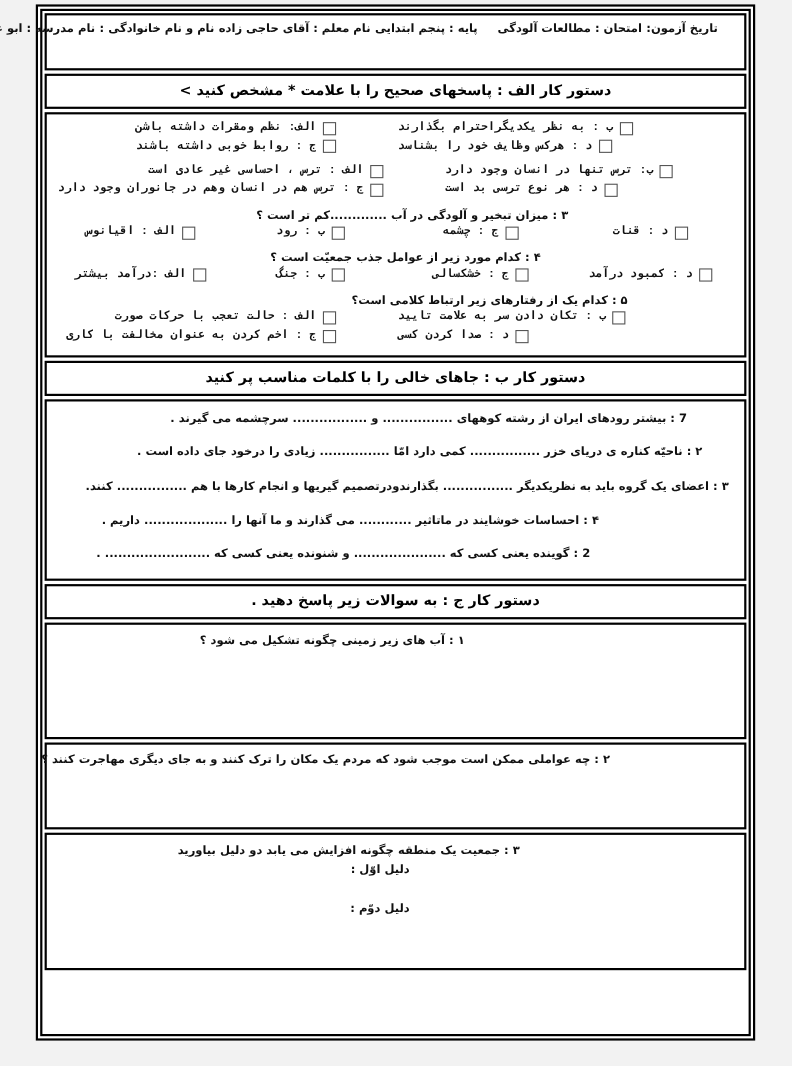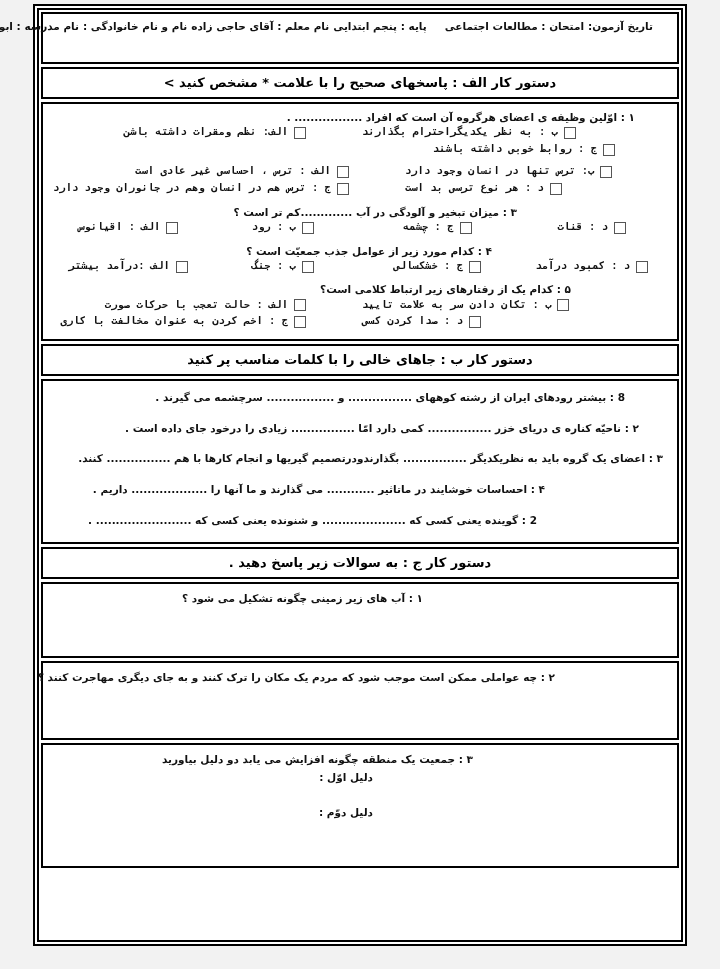--- a/index.html
+++ b/index.html
@@ -155,21 +155,21 @@
     padding: 7px 14px 0 14px;
   }
   .open-q .oq-text {
     font-size: 10.5px;
     font-weight: bold;
     color: #111;
     text-align: right;
     line-height: 1.45;
     white-space: nowrap;
   }
-  #open-q1 { height: 76px; }
+  #open-q1 { height: 106px; }
   #open-q2 { height: 79px; }
   #open-q3 { height: 125px; }
   #open-q1 .oq-text { padding-right: 240px; }
   #open-q2 .oq-text { padding-right: 108px; }
   #open-q3 .oq-text { padding-right: 190px; }
   .reason-line {
     font-size: 10.5px;
     font-weight: bold;
     color: #111;
     text-align: right;
@@ -183,48 +183,51 @@
 </head>
 <body>
 
 <div id="page-wrap">
   <div id="sheet-outer">
     <div id="sheet-inner">
 
       <div class="block" id="header-block">
         <div class="hdr-col left">
           <div class="hdr-line">تاریخ آزمون:</div>
-          <div class="hdr-line">امتحان  : مطالعات اجتماعی</div>
+          <div class="hdr-line">امتحان  : مطالعات آلودگی</div>
         </div>
         <div class="hdr-col mid">
           <div class="hdr-line">پایه : پنجم ابتدایی</div>
           <div class="hdr-line">نام معلم :  آقای حاجی زاده</div>
         </div>
         <div class="hdr-col right">
           <div class="hdr-line">نام و نام خانوادگی :</div>
           <div class="hdr-line">نام مدرسه : ابو علی سینا</div>
         </div>
       </div>
 
       <div class="block">
         <div class="section-title">دستور کار الف : پاسخهای صحیح را با علامت * مشخص کنید &gt;</div>
       </div>
 
       <div class="block" id="mcq-body">
 
         <div class="q">
-          <div class="q-stem indent-1">۱ :  اوّلین وظیفه ی اعضای هرگروه آن است که افراد ................. .</div>
           <div class="opts-grid2">
             <div class="opt c-left">
               <span class="cbox"></span>
               <span class="lbl">ب : به نظر یکدیگراحترام بگذارند</span>
             </div>
             <div class="opt c-right">
               <span class="cbox"></span>
               <span class="lbl">الف: نظم ومقرات داشته باشن</span>
+            </div>
+            <div class="opt c-left">
+              <span class="cbox"></span>
+              <span class="lbl">د : هرکس وظایف خود را بشناسد</span>
             </div>
             <div class="opt c-right">
               <span class="cbox"></span>
               <span class="lbl">ج : روابط خوبی داشته باشند</span>
             </div>
           </div>
         </div>
 
         <div class="q">
           <div class="opts-grid2">
@@ -313,21 +316,21 @@
           </div>
         </div>
 
       </div>
 
       <div class="block">
         <div class="section-title">دستور کار  ب : جاهای خالی را با کلمات مناسب پر کنید</div>
       </div>
 
       <div class="block" id="blank-body">
-        <div class="blank-line bl-1">8 : بیشتر رودهای ایران از رشته کوههای ................ و ................. سرچشمه می گیرند  .</div>
+        <div class="blank-line bl-1">7 : بیشتر رودهای ایران از رشته کوههای ................ و ................. سرچشمه می گیرند  .</div>
         <div class="blank-line bl-2">۲ : ناحیّه کناره ی دریای خزر ................ کمی دارد امّا ................ زیادی را درخود جای داده است  .</div>
         <div class="blank-line bl-3">۳ : اعضای یک گروه باید به نظریکدیگر ................ بگذارندودرتصمیم گیریها و انجام کارها با هم ................ کنند.</div>
         <div class="blank-line bl-4">۴ : احساسات خوشایند در ماتاثیر ............ می گذارند و ما آنها را ................... داریم  .</div>
         <div class="blank-line bl-5">2 : گوینده یعنی کسی که ..................... و شنونده یعنی کسی که ........................  .</div>
       </div>
 
       <div class="block">
         <div class="section-title">دستور کار ج : به سوالات زیر پاسخ دهید .</div>
       </div>
 

